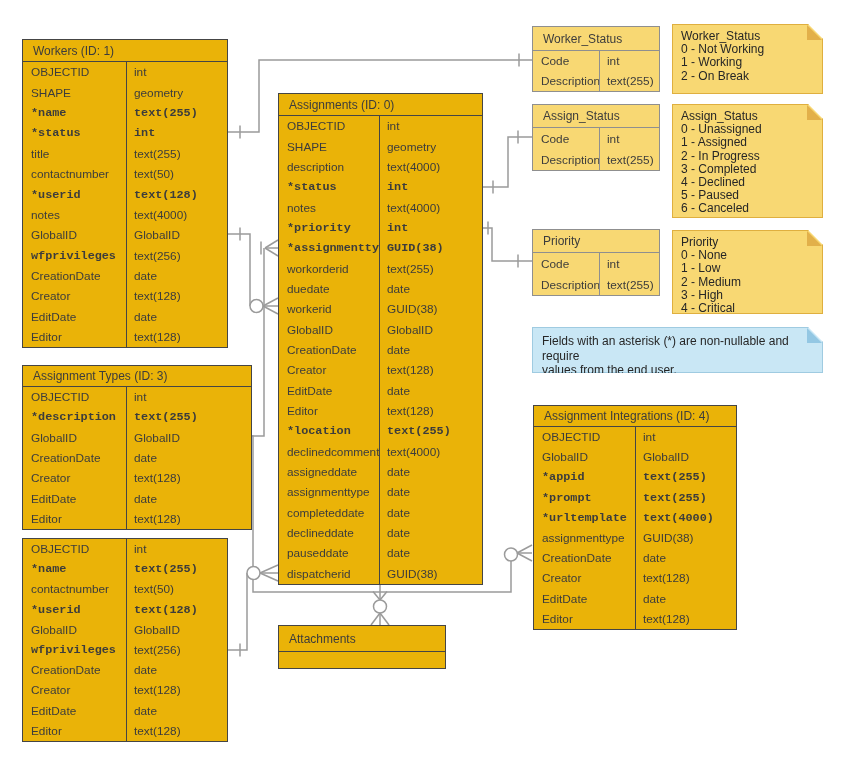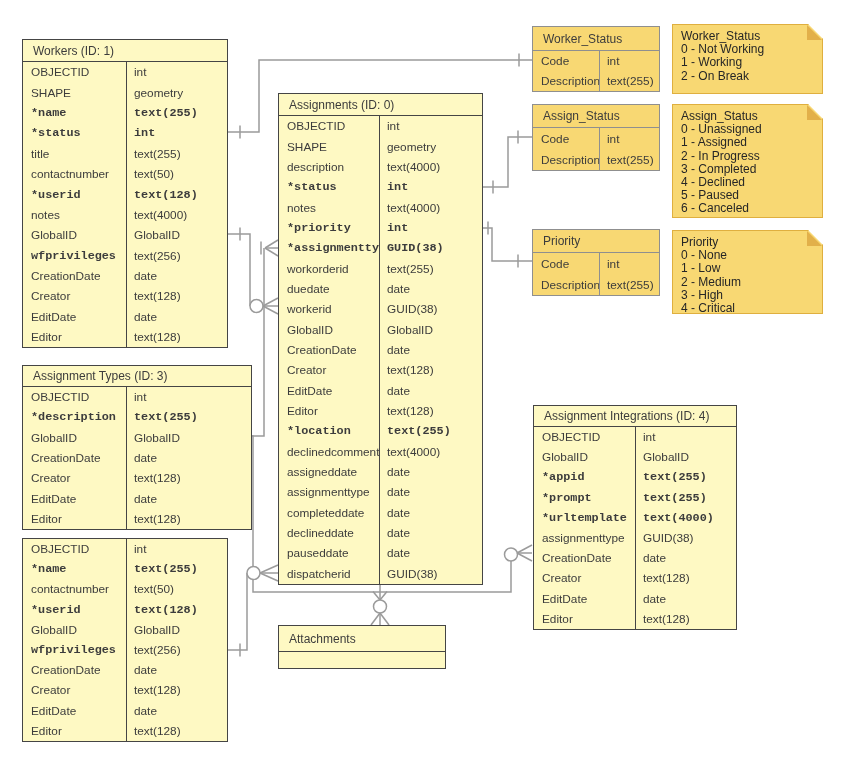--- a/index.html
+++ b/index.html
@@ -4,21 +4,21 @@
 <style>
   html,body { margin:0; padding:0; background:#fff; }
   .canvas {
     position:relative; width:850px; height:783px; background:#ffffff;
     font-family:"Liberation Sans", sans-serif; color:#3c3c3c; overflow:hidden;
   }
   svg.wires { position:absolute; left:0; top:0; pointer-events:none; }
 
   
   .etable {
-    position:absolute; background:#fef9c3; border:1px solid #454545;
+    position:absolute; background:#eab308; border:1px solid #454545;
     box-sizing:border-box; font-size:11.8px;
   }
   .etable .hdr {
     height:var(--hh,22px); border-bottom:1px solid #454545;
     display:flex; align-items:center; padding-left:10px; font-size:12px;
     box-sizing:border-box; white-space:nowrap;
   }
   .erow { display:flex; height:var(--rh,20.3px); align-items:stretch; white-space:nowrap; }
   .erow .c1 { width:var(--split,100px); flex:none; padding-left:8px; box-sizing:border-box; display:flex; align-items:center; overflow:hidden; }
   .erow .c2 { flex:1; border-left:1px solid #454545; padding-left:7px; display:flex; align-items:center; overflow:hidden; }
@@ -469,14 +469,19 @@
   <div class="note" style="left:672px;top:230px;width:151px;height:84px">
     <div class="note-body">Priority
 0 - None
 1 - Low
 2 - Medium
 3 - High
 4 - Critical</div>
     <div class="fold"></div>
   </div>
 
+  <div class="note blue" style="left:532px;top:327px;width:291px;height:46px">
+    <div class="note-body">Fields with an asterisk (*) are non-nullable and require
+values from the end user.</div>
+    <div class="fold"></div>
+  </div>
 
 </div>
 
 </body></html>

